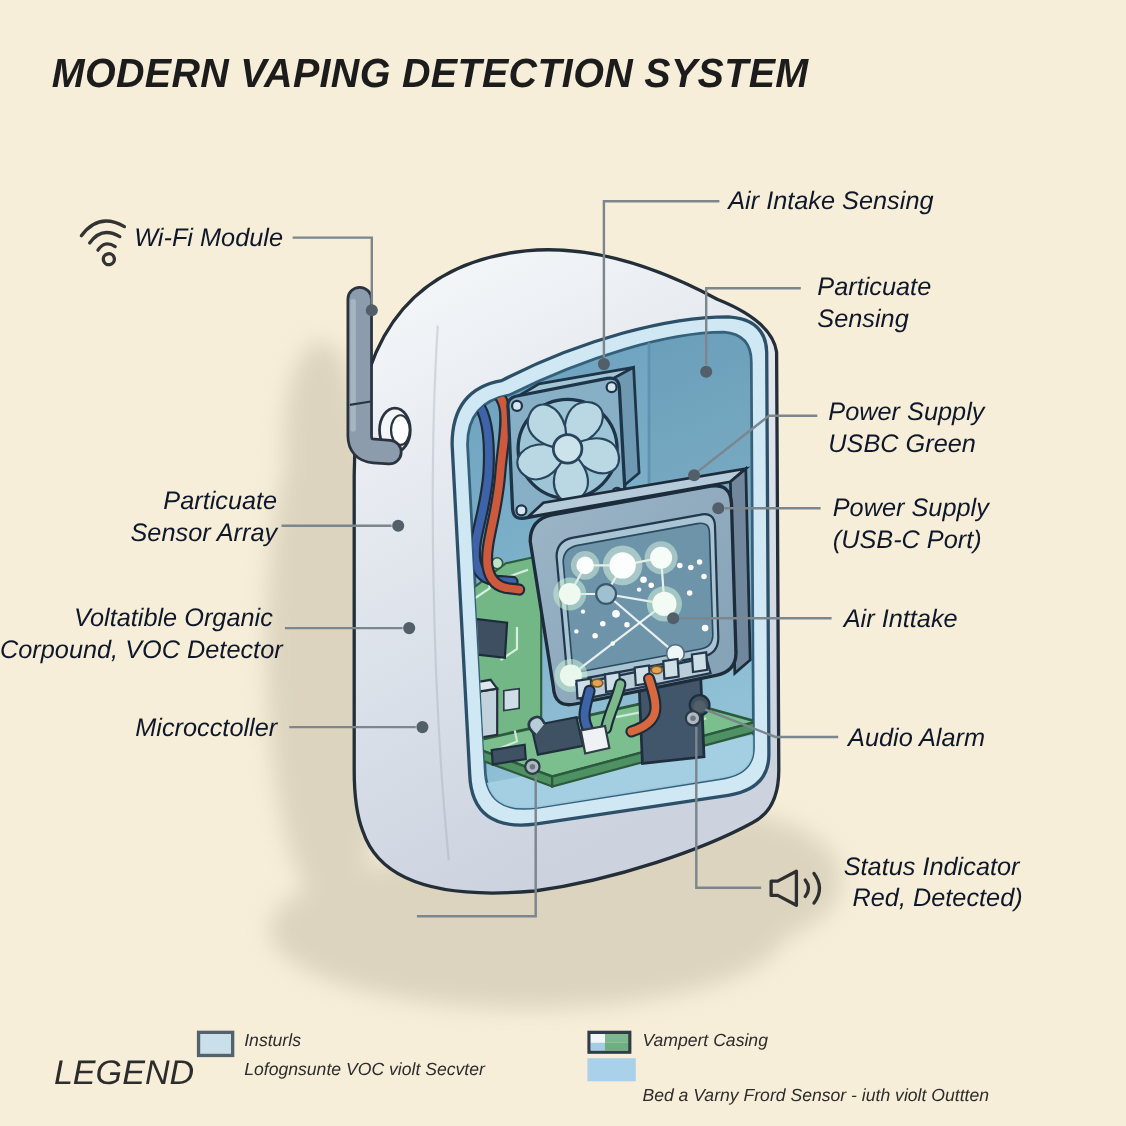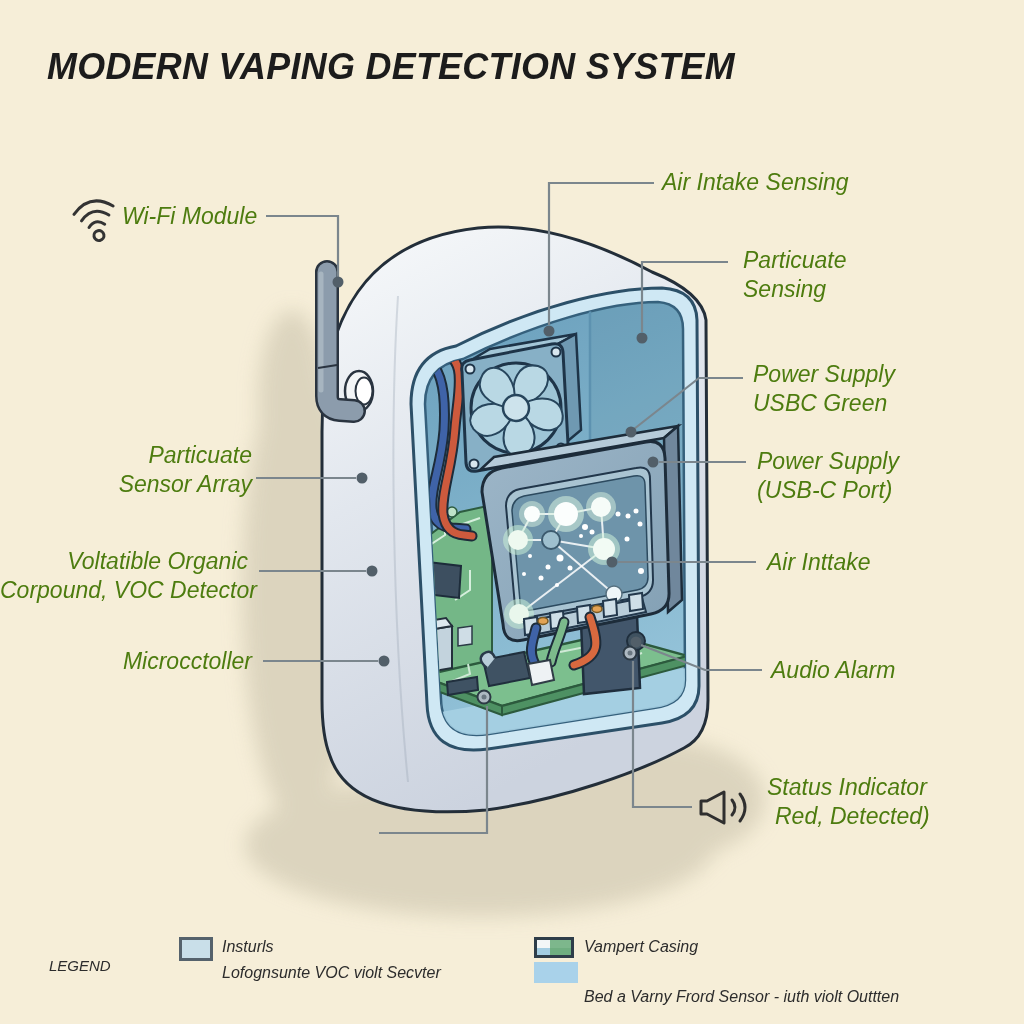--- a/index.html
+++ b/index.html
@@ -11,26 +11,26 @@
     font-style:italic;
   }
   #stage *{box-sizing:border-box;}
   .abs{position:absolute;}
   #title{
     left:47px; top:46px; font-size:37px; font-weight:700; color:#1c1c1c;
     letter-spacing:0.3px; transform:scaleX(.97); transform-origin:left top;
     white-space:nowrap;
   }
   .label{
-    font-size:23px; line-height:29px; color:#4d7c0f; white-space:nowrap;
+    font-size:23px; line-height:29px; color:#0f172a; white-space:nowrap;
   }
   .label span{display:block;}
   .r{text-align:right;}
   svg{position:absolute; left:0; top:0;}
-  .legend-title{font-size:15px;}
+  .legend-title{font-size:31px;}
   .legend-text{font-size:16px; line-height:26px; white-space:nowrap;}
   .swatch1{width:34px;height:24px;background:#c9dfe9;border:3px solid #55626c;}
   .swatch2{
     width:40px;height:21px;border:3px solid #2e3d49;display:grid;
     grid-template-columns:13px 1fr;grid-template-rows:1fr 1fr;
   }
   .swatch2 i:nth-child(1){background:#f2f6f7;}
   .swatch2 i:nth-child(2){background:#7db78c;}
   .swatch2 i:nth-child(3){background:#a3cde2;}
   .swatch2 i:nth-child(4){background:#6fae80;}

